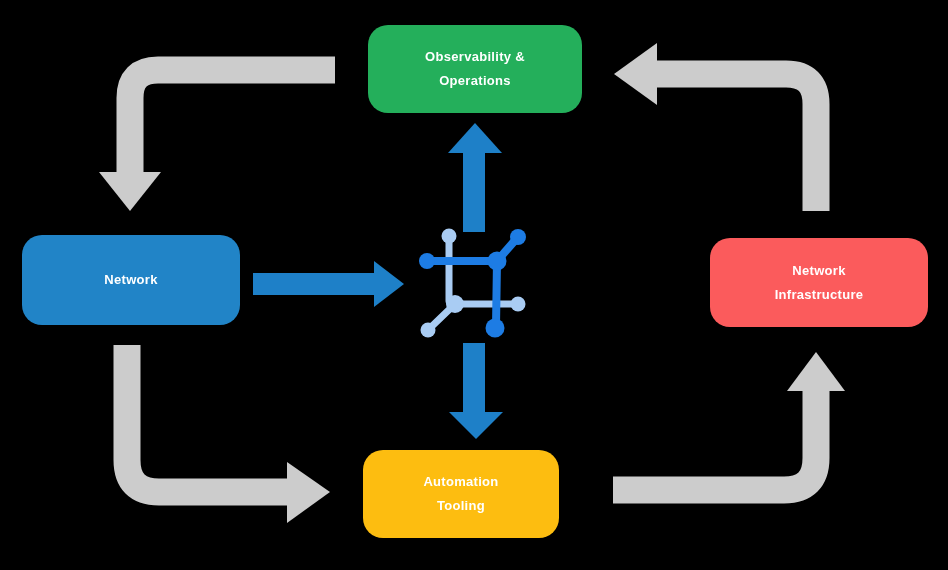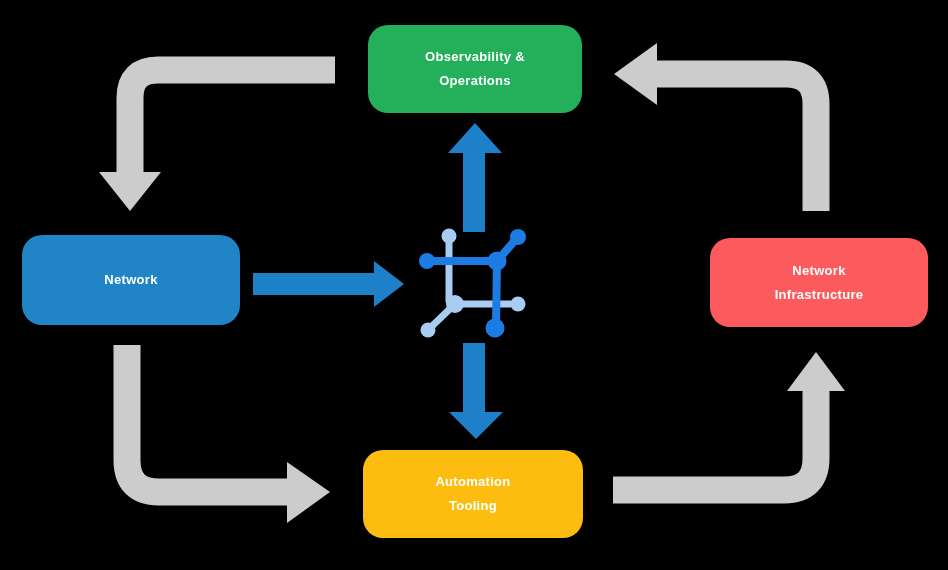--- a/index.html
+++ b/index.html
@@ -16,21 +16,21 @@
     border-radius:20px;
     display:flex;flex-direction:column;align-items:center;justify-content:center;
     color:var(--text,#fff);
     font-size:13px;font-weight:700;letter-spacing:.3px;
     text-align:center;line-height:24px;
   }
   .node span{display:block;}
   .node-observability{left:368px;top:25px;width:214px;height:88px;background:var(--node-green,#24AF5B);}
   .node-operations{left:22px;top:235px;width:218px;height:90px;background:var(--node-blue,#2184C7);}
   .node-infrastructure{left:710px;top:238px;width:218px;height:89px;background:var(--node-red,#FB5B5C);}
-  .node-automation{left:363px;top:450px;width:220px;height:88px;background:var(--node-yellow,#FDBD10);}
+  .node-automation{left:363px;top:450px;width:196px;height:88px;background:var(--node-yellow,#FDBD10);}
   .center-icon{position:absolute;left:414px;top:222px;width:120px;height:120px;}
   .stroke-gray{stroke:var(--arrow-gray,#CCCCCC);fill:none;stroke-width:27;}
   .fill-gray{fill:var(--arrow-gray,#CCCCCC);}
   .fill-blue{fill:var(--arrow-blue,#1E80C8);}
   .icon-light-stroke{stroke:var(--icon-light,#A9CCF3);stroke-width:7;stroke-linecap:round;fill:none;}
   .icon-light-fill{fill:var(--icon-light,#A9CCF3);}
   .icon-dark-stroke{stroke:var(--icon-dark,#1D7CE4);stroke-width:8;stroke-linecap:round;fill:none;}
   .icon-dark-fill{fill:var(--icon-dark,#1D7CE4);}
 </style>
 </head>

